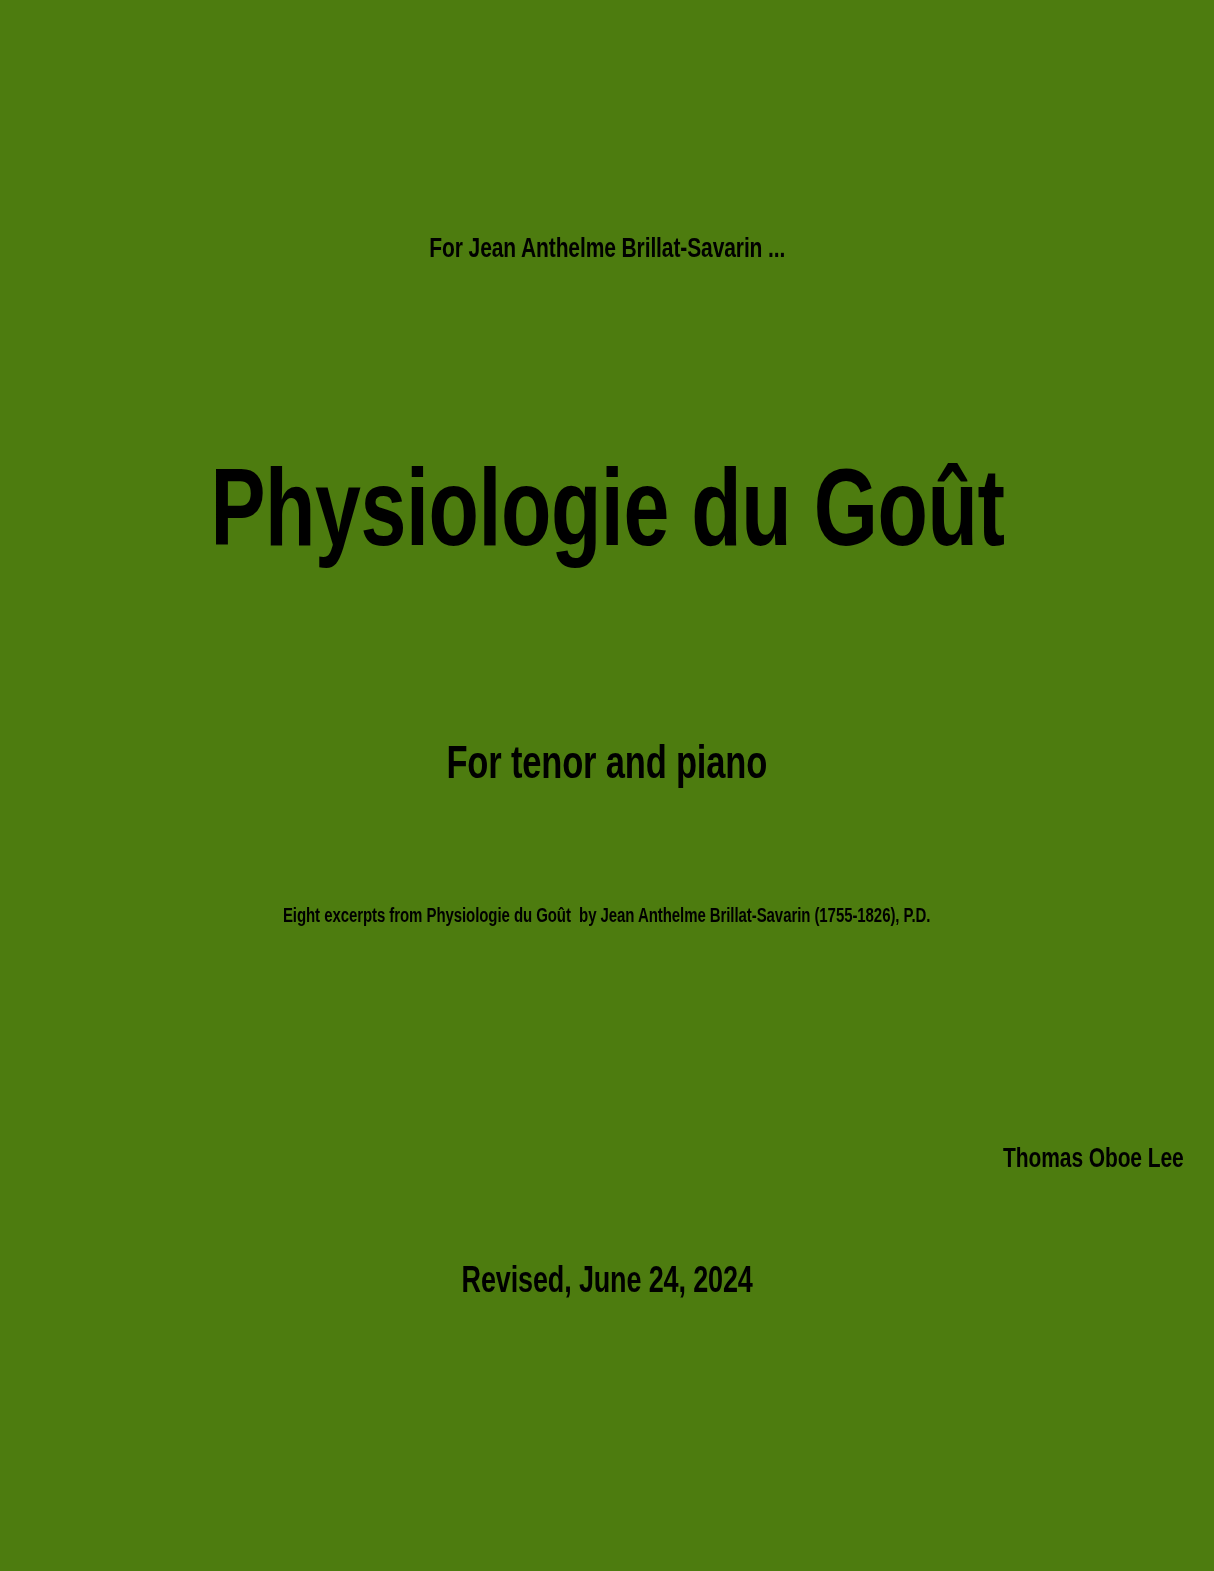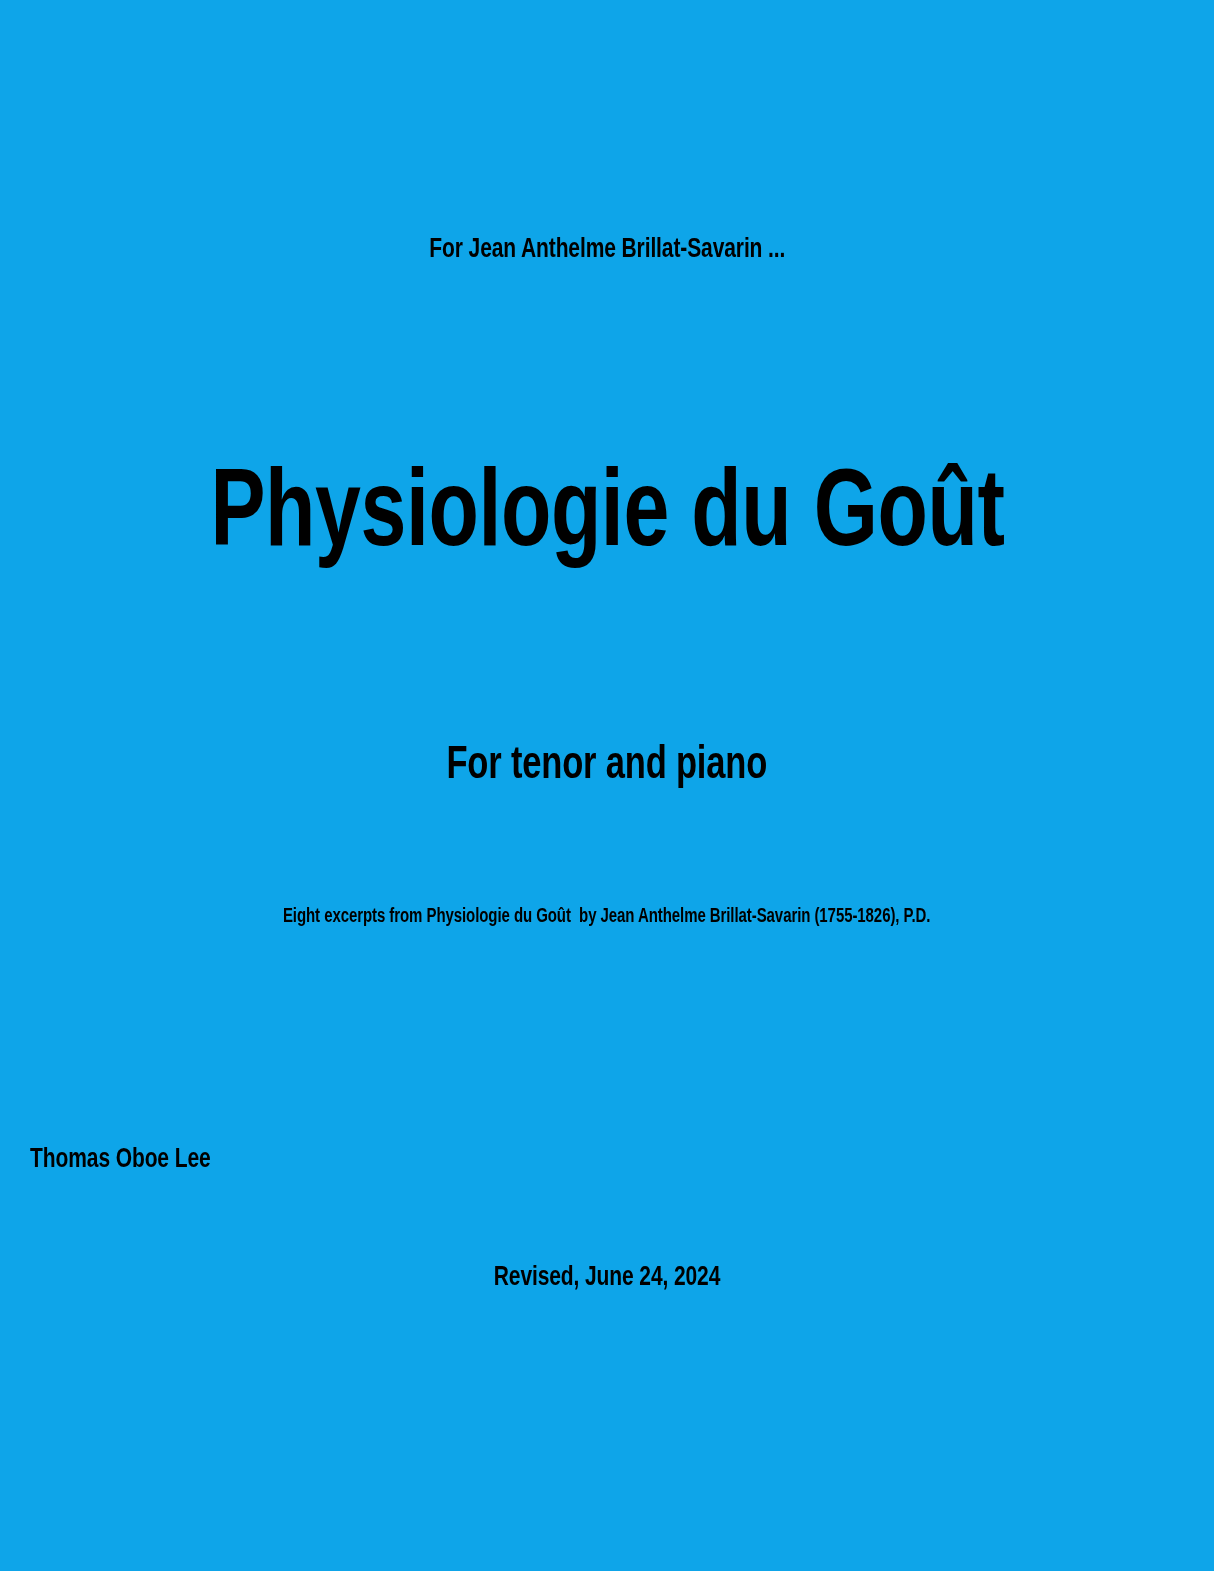--- a/index.html
+++ b/index.html
@@ -5,21 +5,21 @@
   html, body {
     margin: 0;
     padding: 0;
     background: #ffffff;
   }
   .page {
     position: relative;
     width: 1214px;
     height: 1571px;
     margin: 0 auto;
-    background: #0ea5e9;
+    background: #4d7c0f;
     color: #000000;
     font-family: "Liberation Sans", sans-serif;
     font-weight: bold;
     overflow: hidden;
   }
   .line {
     position: absolute;
     left: 0;
     right: 0;
     text-align: center;
@@ -48,25 +48,25 @@
   .excerpts {
     top: 905px;
     font-size: 20px;
   }
   .credits {
     top: 1143px;
     font-size: 28px;
   }
   .credits .credit-line {
     line-height: 30px;
-    text-align: left;
+    text-align: right;
   }
   .revised {
     top: 1262px;
-    font-size: 28px;
+    font-size: 36px;
   }
 </style>
 </head>
 <body>
 
 <div class="page">
 
   <div class="line dedication">
     <span class="cond">For Jean Anthelme Brillat-Savarin ...</span>
   </div>

